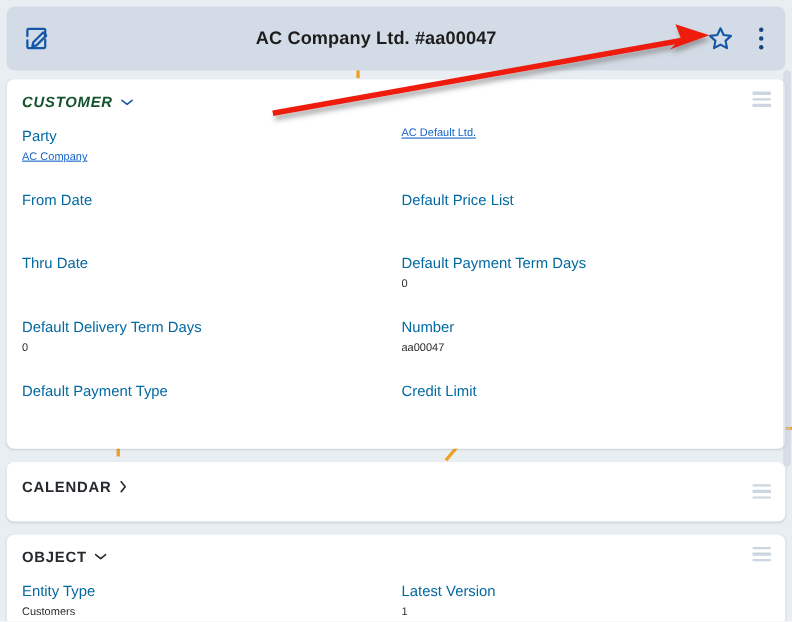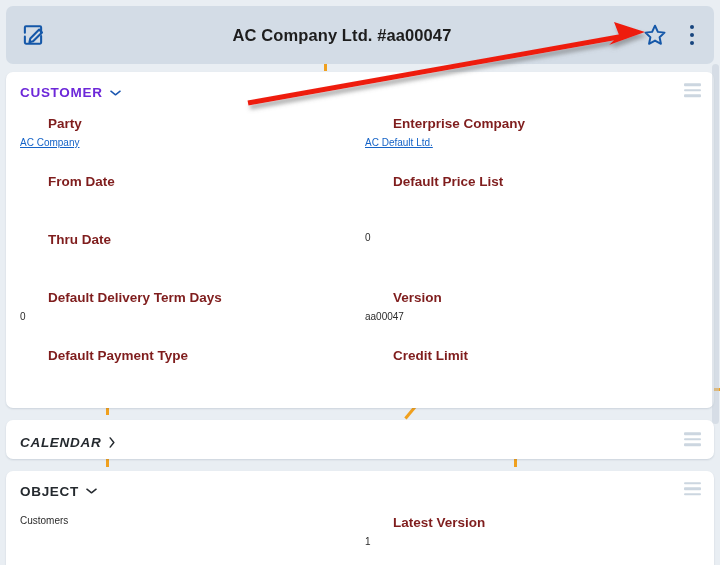--- a/index.html
+++ b/index.html
@@ -75,29 +75,29 @@
     margin-bottom: 12px;
     position: relative;
   }
 
   .card-head {
     display: flex;
     align-items: center;
     padding: 13px 14px 8px 14px;
     position: relative;
   }
-  .card-head.compact { padding: 15px 14px 9px 14px; font-style: italic; }
+  .card-head.compact { padding: 15px 14px 24px 14px; }
 
   .sect-title {
     font-size: 13.5px;
     font-weight: bold;
     letter-spacing: 0.7px;
     text-transform: uppercase;
   }
-  .sect-title.blue { color: #6d28d9; }
+  .sect-title.blue { color: #14532d; font-style: italic; }
   .sect-title.dark { color: #24292e; }
 
   .chev {
     margin-left: 7px;
     display: inline-block;
     vertical-align: middle;
   }
   .chev svg { display: block; }
 
   .burger {
@@ -117,24 +117,23 @@
     display: grid;
     grid-template-columns: 1fr 1fr;
     padding: 6px 14px 16px 14px;
     column-gap: 10px;
   }
   .field { padding: 0 0 16px 0; min-height: 20px; }
   .field:nth-last-child(1), .field:nth-last-child(2) { padding-bottom: 4px; }
 
   .f-label {
     font-size: 13.5px;
-    font-weight: bold;
-    color: #7f1d1d;
+    font-weight: normal;
+    color: #0369a1;
     line-height: 1.55;
-    margin-left: 28px;
   }
   .f-value {
     font-size: 10px;
     color: #2b2b2b;
     line-height: 1.6;
     min-height: 21px;
     display: block;
   }
   .f-value.link {
     color: #1563c7;
@@ -217,47 +216,47 @@
         <i></i>
       </span>
     </div>
 
     <div class="fields">
       <div class="field">
         <div class="f-label">Party</div>
         <span class="f-value link">AC Company</span>
       </div>
       <div class="field">
-        <div class="f-label">Enterprise Company</div>
         <span class="f-value link">AC Default Ltd.</span>
       </div>
 
       <div class="field">
         <div class="f-label">From Date</div>
         <span class="f-value"></span>
       </div>
       <div class="field">
         <div class="f-label">Default Price List</div>
         <span class="f-value"></span>
       </div>
 
       <div class="field">
         <div class="f-label">Thru Date</div>
         <span class="f-value"></span>
       </div>
       <div class="field">
+        <div class="f-label">Default Payment Term Days</div>
         <span class="f-value">0</span>
       </div>
 
       <div class="field">
         <div class="f-label">Default Delivery Term Days</div>
         <span class="f-value">0</span>
       </div>
       <div class="field">
-        <div class="f-label">Version</div>
+        <div class="f-label">Number</div>
         <span class="f-value">aa00047</span>
       </div>
 
       <div class="field">
         <div class="f-label">Default Payment Type</div>
         <span class="f-value"></span>
       </div>
       <div class="field">
         <div class="f-label">Credit Limit</div>
         <span class="f-value"></span>
@@ -291,20 +290,21 @@
       </span>
       <span class="burger">
         <i></i>
         <i></i>
         <i></i>
       </span>
     </div>
 
     <div class="fields">
       <div class="field">
+        <div class="f-label">Entity Type</div>
         <span class="f-value">Customers</span>
       </div>
       <div class="field">
         <div class="f-label">Latest Version</div>
         <span class="f-value">1</span>
       </div>
     </div>
   </div>
 
 </div>

